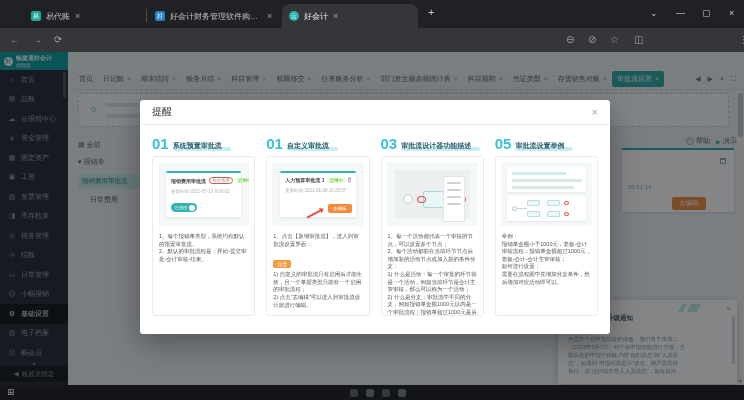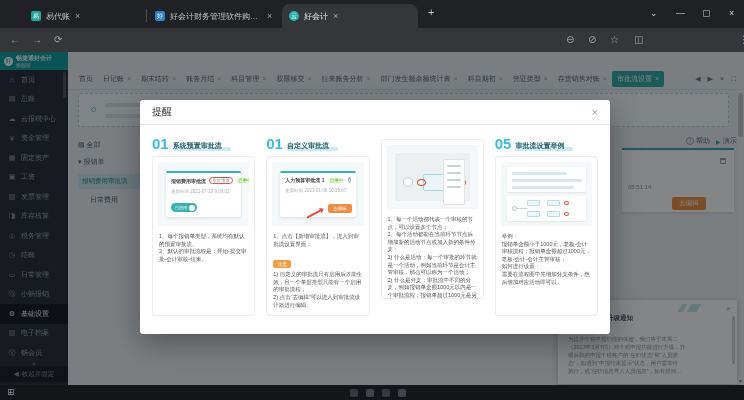--- a/index.html
+++ b/index.html
@@ -454,20 +454,24 @@
               </div>
             </div>
             <div class="cdesc">1、点击【新增审批流】，进入到审批流设置界面：</div>
             <span class="notebadge">注意</span>
             <div class="cdesc" style="padding-top:1px;">1) 自定义的审批流只有启用后才能生效，且一个单据类型只能有一个启用的审批流程；
 2) 点击“去编辑”可以进入到审批流设计器进行编辑。</div>
           </div>
         </div>
 
         <div class="col">
+          <div class="colhead">
+            <span class="num">03</span>
+            <span class="ctitle"><i></i><b>审批流设计器功能描述</b></span>
+          </div>
           <div class="ccard">
             <div class="shot">
               <div class="canvas3">
                 <span class="n-start"></span>
                 <span class="n-rect"></span>
                 <span class="redell" style="left:22px;top:26px;width:9px;height:7px;"></span>
                 <span class="redell" style="left:62px;top:26px;width:9px;height:7px;"></span>
                 <span class="menu3">
                     <span></span>
                     <span></span>

